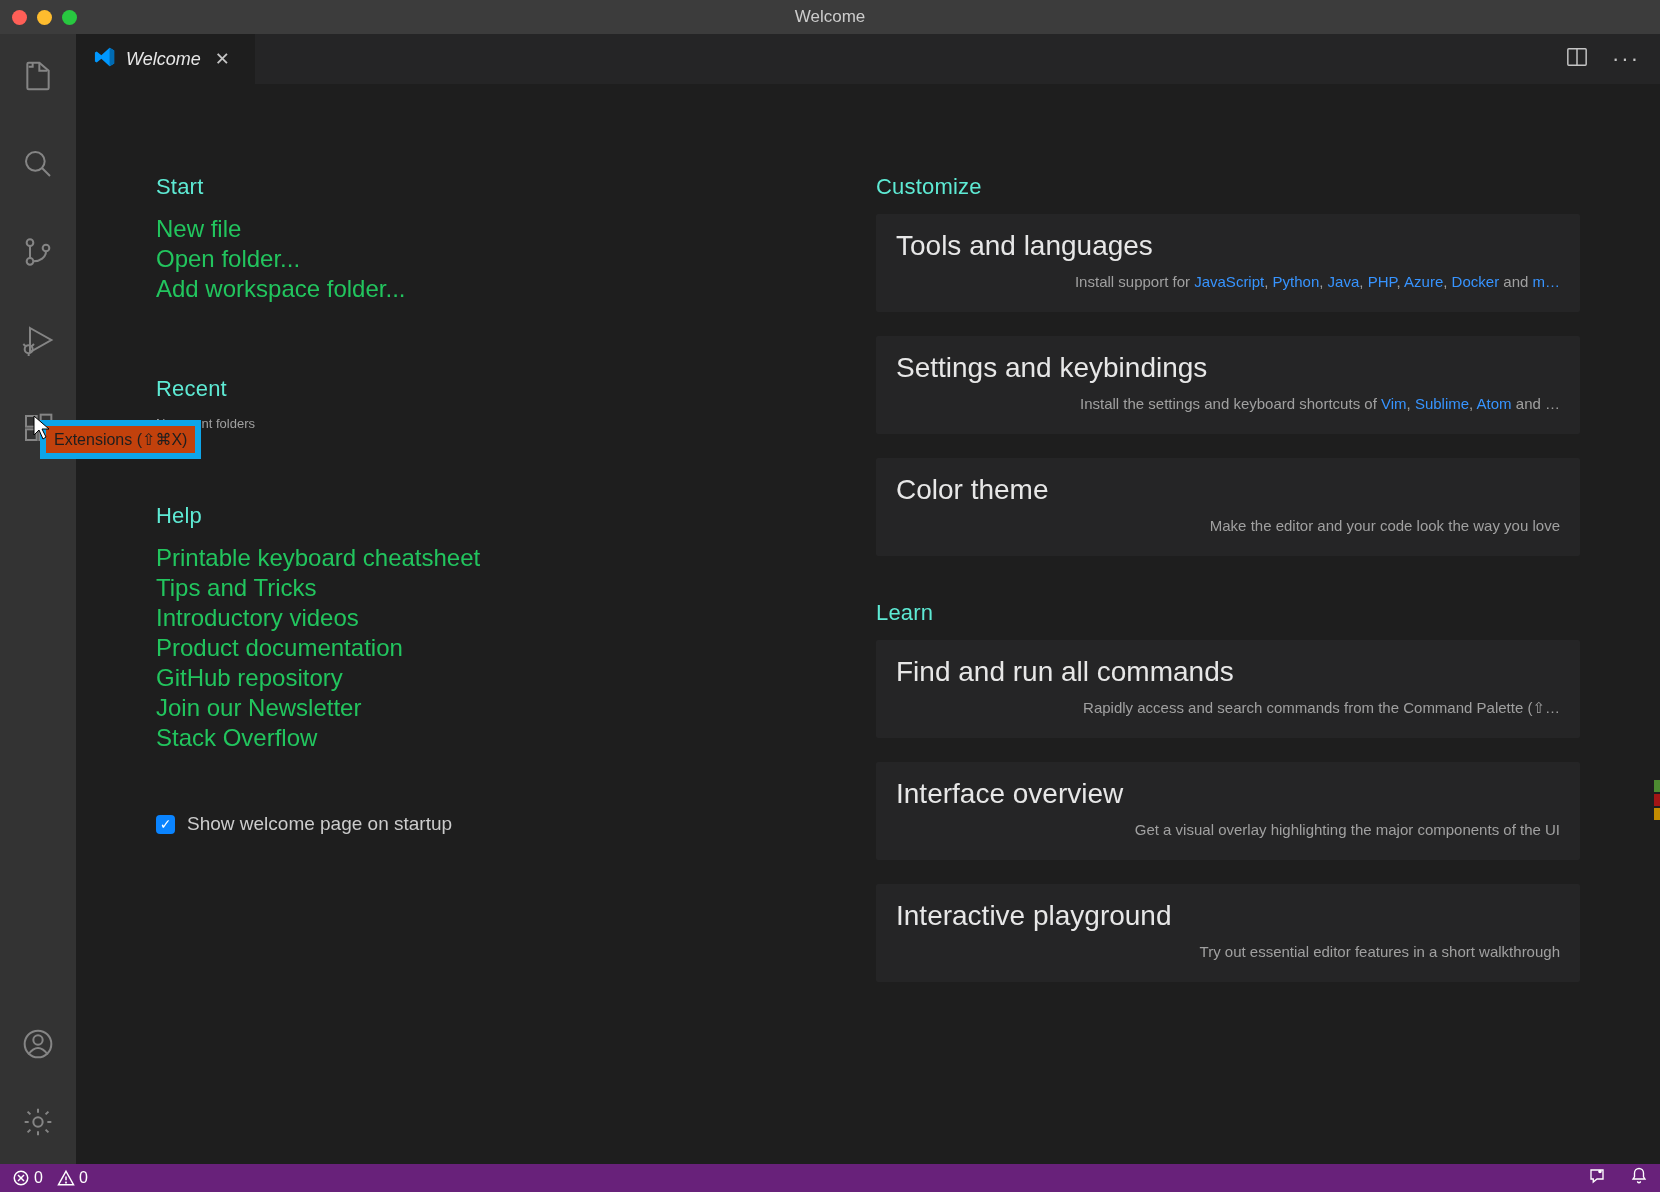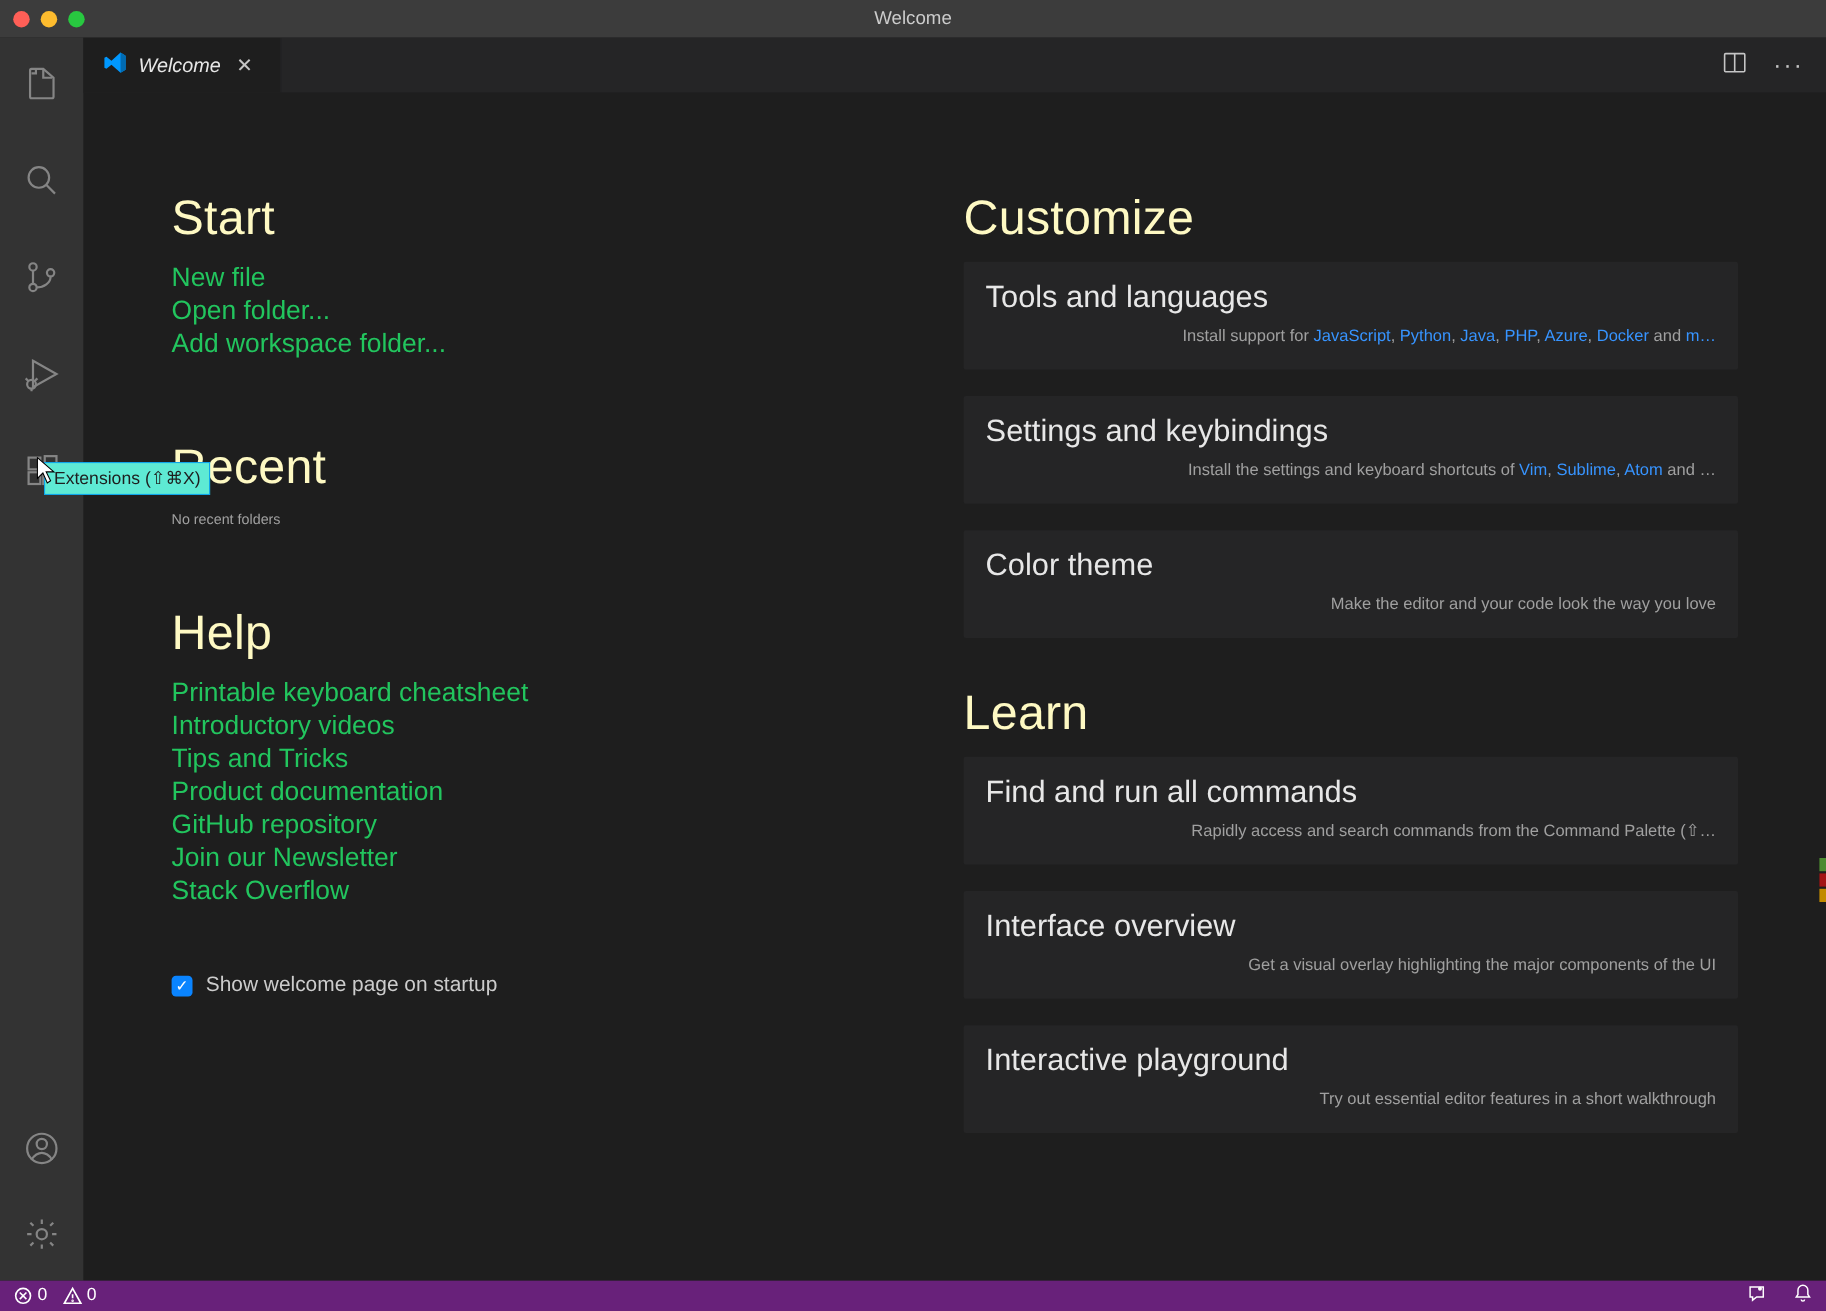--- a/index.html
+++ b/index.html
@@ -45,23 +45,23 @@
   .activity-item {
     width: 60px; height: 60px;
     display: flex; align-items: center; justify-content: center;
     color: #858585; cursor: pointer; position: relative;
   }
   .activity-item svg { width: 32px; height: 32px; }
   .tooltip {
     position: absolute;
     left: 40px;
     top: 420px;
-    background: #5eead4;
+    background: #c2410c;
     color: #1e1e1e;
-    border: 1px solid #0ea5e9;
+    border: 6px solid #0ea5e9;
     padding: 4px 8px;
     font-size: 16px;
     white-space: nowrap;
     z-index: 50;
   }
   .cursor-arrow {
     position: absolute;
     left: 33px;
     top: 415px;
     z-index: 60;
@@ -105,23 +105,23 @@
   .welcome-body {
     flex: 1;
     overflow: auto;
     padding: 90px 80px 40px 80px;
     display: flex;
     gap: 80px;
   }
   .left-col { flex: 0 0 640px; }
   .right-col { flex: 1; max-width: 710px; }
   h2.section-title {
-    font-size: 44px;
+    font-size: 22px;
     font-weight: 300;
-    color: #fef9c3;
+    color: #5eead4;
     margin-bottom: 14px;
     letter-spacing: 0.2px;
   }
   .section { margin-bottom: 72px; }
   .link-list a {
     display: block;
     color: #22c55e;
     text-decoration: none;
     font-size: 24px;
     line-height: 30px;
@@ -276,22 +276,22 @@
 
         <div class="section">
           <h2 class="section-title">Recent</h2>
           <div class="muted">No recent folders</div>
         </div>
 
         <div class="section" style="margin-bottom:8px">
           <h2 class="section-title">Help</h2>
           <div class="link-list">
             <a>Printable keyboard cheatsheet</a>
+            <a>Tips and Tricks</a>
             <a>Introductory videos</a>
-            <a>Tips and Tricks</a>
             <a>Product documentation</a>
             <a>GitHub repository</a>
             <a>Join our Newsletter</a>
             <a>Stack Overflow</a>
           </div>
         </div>
 
         <div class="checkbox-row">
           <div class="checkbox">✓</div>
           <span>Show welcome page on startup</span>

